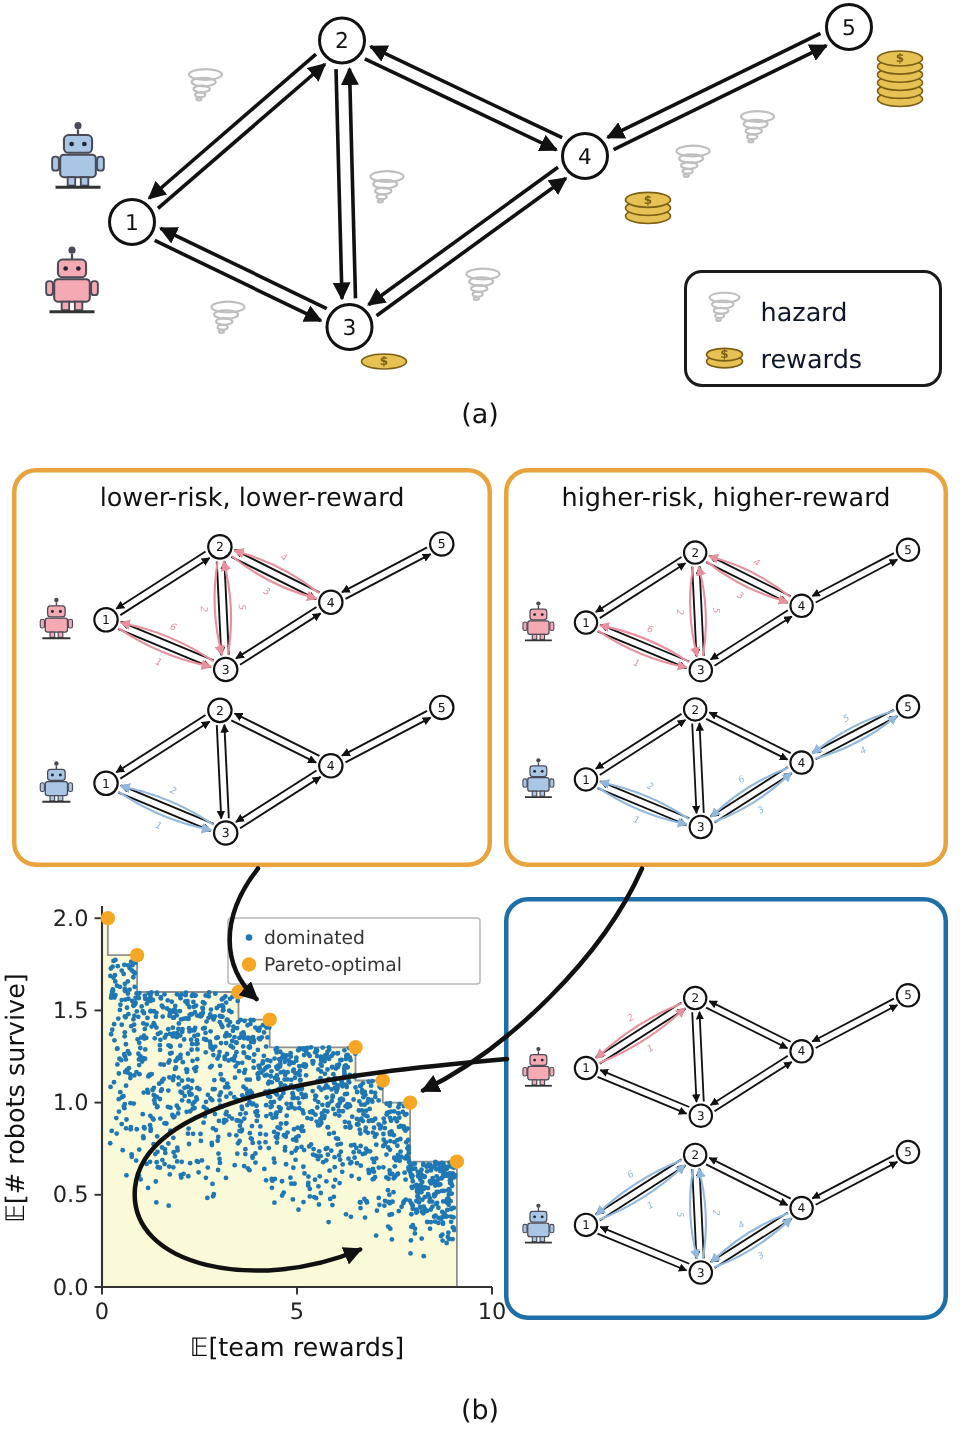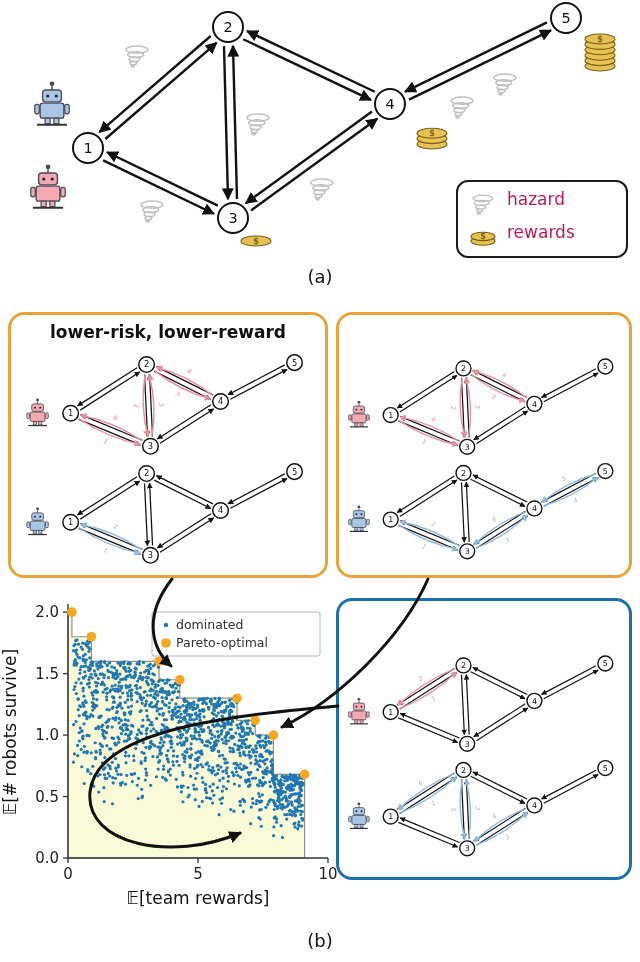--- a/index.html
+++ b/index.html
@@ -8,30 +8,30 @@
         font-family:"DejaVu Sans","Liberation Sans",sans-serif;color:#111}
   svg{position:absolute;left:0;top:0}
   #graph-a{left:0;top:0;z-index:1}
   .cap{position:absolute;left:0;width:640px;text-align:center;font-size:18px;color:#111;z-index:3}
   #cap-a{top:266px}
   #cap-b{top:930px}
   .panel{position:absolute;border:3.5px solid #e8a33c;border-radius:16px;background:#fff;z-index:2}
   #panel-0{left:8px;top:312px;width:320px;height:266px}
   #panel-1{left:336px;top:312px;width:296px;height:266px}
   #panel-2{left:336px;top:598px;width:296px;height:282px;border-color:#1e6fa8}
-  .panel-title{text-align:center;font-weight:bold;font-size:17px;color:#111;margin-top:7px;white-space:nowrap}
+  .panel-title{text-align:center;font-weight:normal;font-size:17px;color:#111;margin-top:7px;white-space:nowrap}
   #panel-2 .panel-title{font-size:19px;margin-top:9px}
   .panel-svg{position:absolute;left:5px;top:34px;width:calc(100% - 10px);height:calc(100% - 42px)}
   #panel-2 .panel-svg{top:40px;height:calc(100% - 48px)}
   #scatter{left:0;top:596px;z-index:1}
   #connectors{left:0;top:0;z-index:10;pointer-events:none}
   #legend-a{position:absolute;left:456px;top:180px;width:172px;height:78px;border:2px solid #1a1a1a;
             border-radius:12px;background:#fff;display:flex;flex-direction:column;justify-content:center;
             gap:3px;padding:4px 8px;z-index:2}
-  .legend-row{display:flex;align-items:flex-start;gap:7px;font-size:17px;color:#be185d}
+  .legend-row{display:flex;align-items:flex-end;gap:7px;font-size:17px;color:#0f172a}
   .legend-row svg{position:static;flex:0 0 auto}
 </style>
 </head>
 <body>
 
 <div class="page">
 
   <svg id="graph-a" width="640" height="262" viewBox="0 0 640 262">
       <defs>
         <marker id="ma-k" viewBox="0 0 10 10" refX="9" refY="5" markerWidth="5" markerHeight="5" orient="auto">
@@ -311,20 +311,21 @@
             <rect x="10.2" y="-0.5" width="3.6" height="7.5" rx="1.6" fill="#a9c6e4" stroke="#4a4a57" stroke-width="1"></rect>
             <rect x="-5.5" y="10.5" width="4" height="4.5" fill="#a9c6e4" stroke="#4a4a57" stroke-width="1"></rect>
             <rect x="1.5" y="10.5" width="4" height="4.5" fill="#a9c6e4" stroke="#4a4a57" stroke-width="1"></rect>
             <line x1="-12" y1="15.8" x2="12" y2="15.8" stroke="#333" stroke-width="1.6"></line>
           </g>
         </g>
       </svg>
   </div>
 
   <div class="panel" id="panel-1" style="border-color: rgb(232, 163, 60);">
+    <div class="panel-title">higher-risk, higher-reward</div>
     <svg class="panel-svg" id="panel-svg-1" viewBox="0 0 300 224">
         <defs>
           <marker id="p1k" viewBox="0 0 10 10" refX="9" refY="5" markerWidth="4.6" markerHeight="4.6" orient="auto">
             <path d="M0,0L10,5L0,10z" fill="#111"></path>
           </marker>
           <marker id="p1pink" viewBox="0 0 10 10" refX="9" refY="5" markerWidth="4.8" markerHeight="4.8" orient="auto">
             <path d="M0,0L10,5L0,10z" fill="#e8919e"></path>
           </marker>
           <marker id="p1blue" viewBox="0 0 10 10" refX="9" refY="5" markerWidth="4.8" markerHeight="4.8" orient="auto">
             <path d="M0,0L10,5L0,10z" fill="#93b8de"></path>

